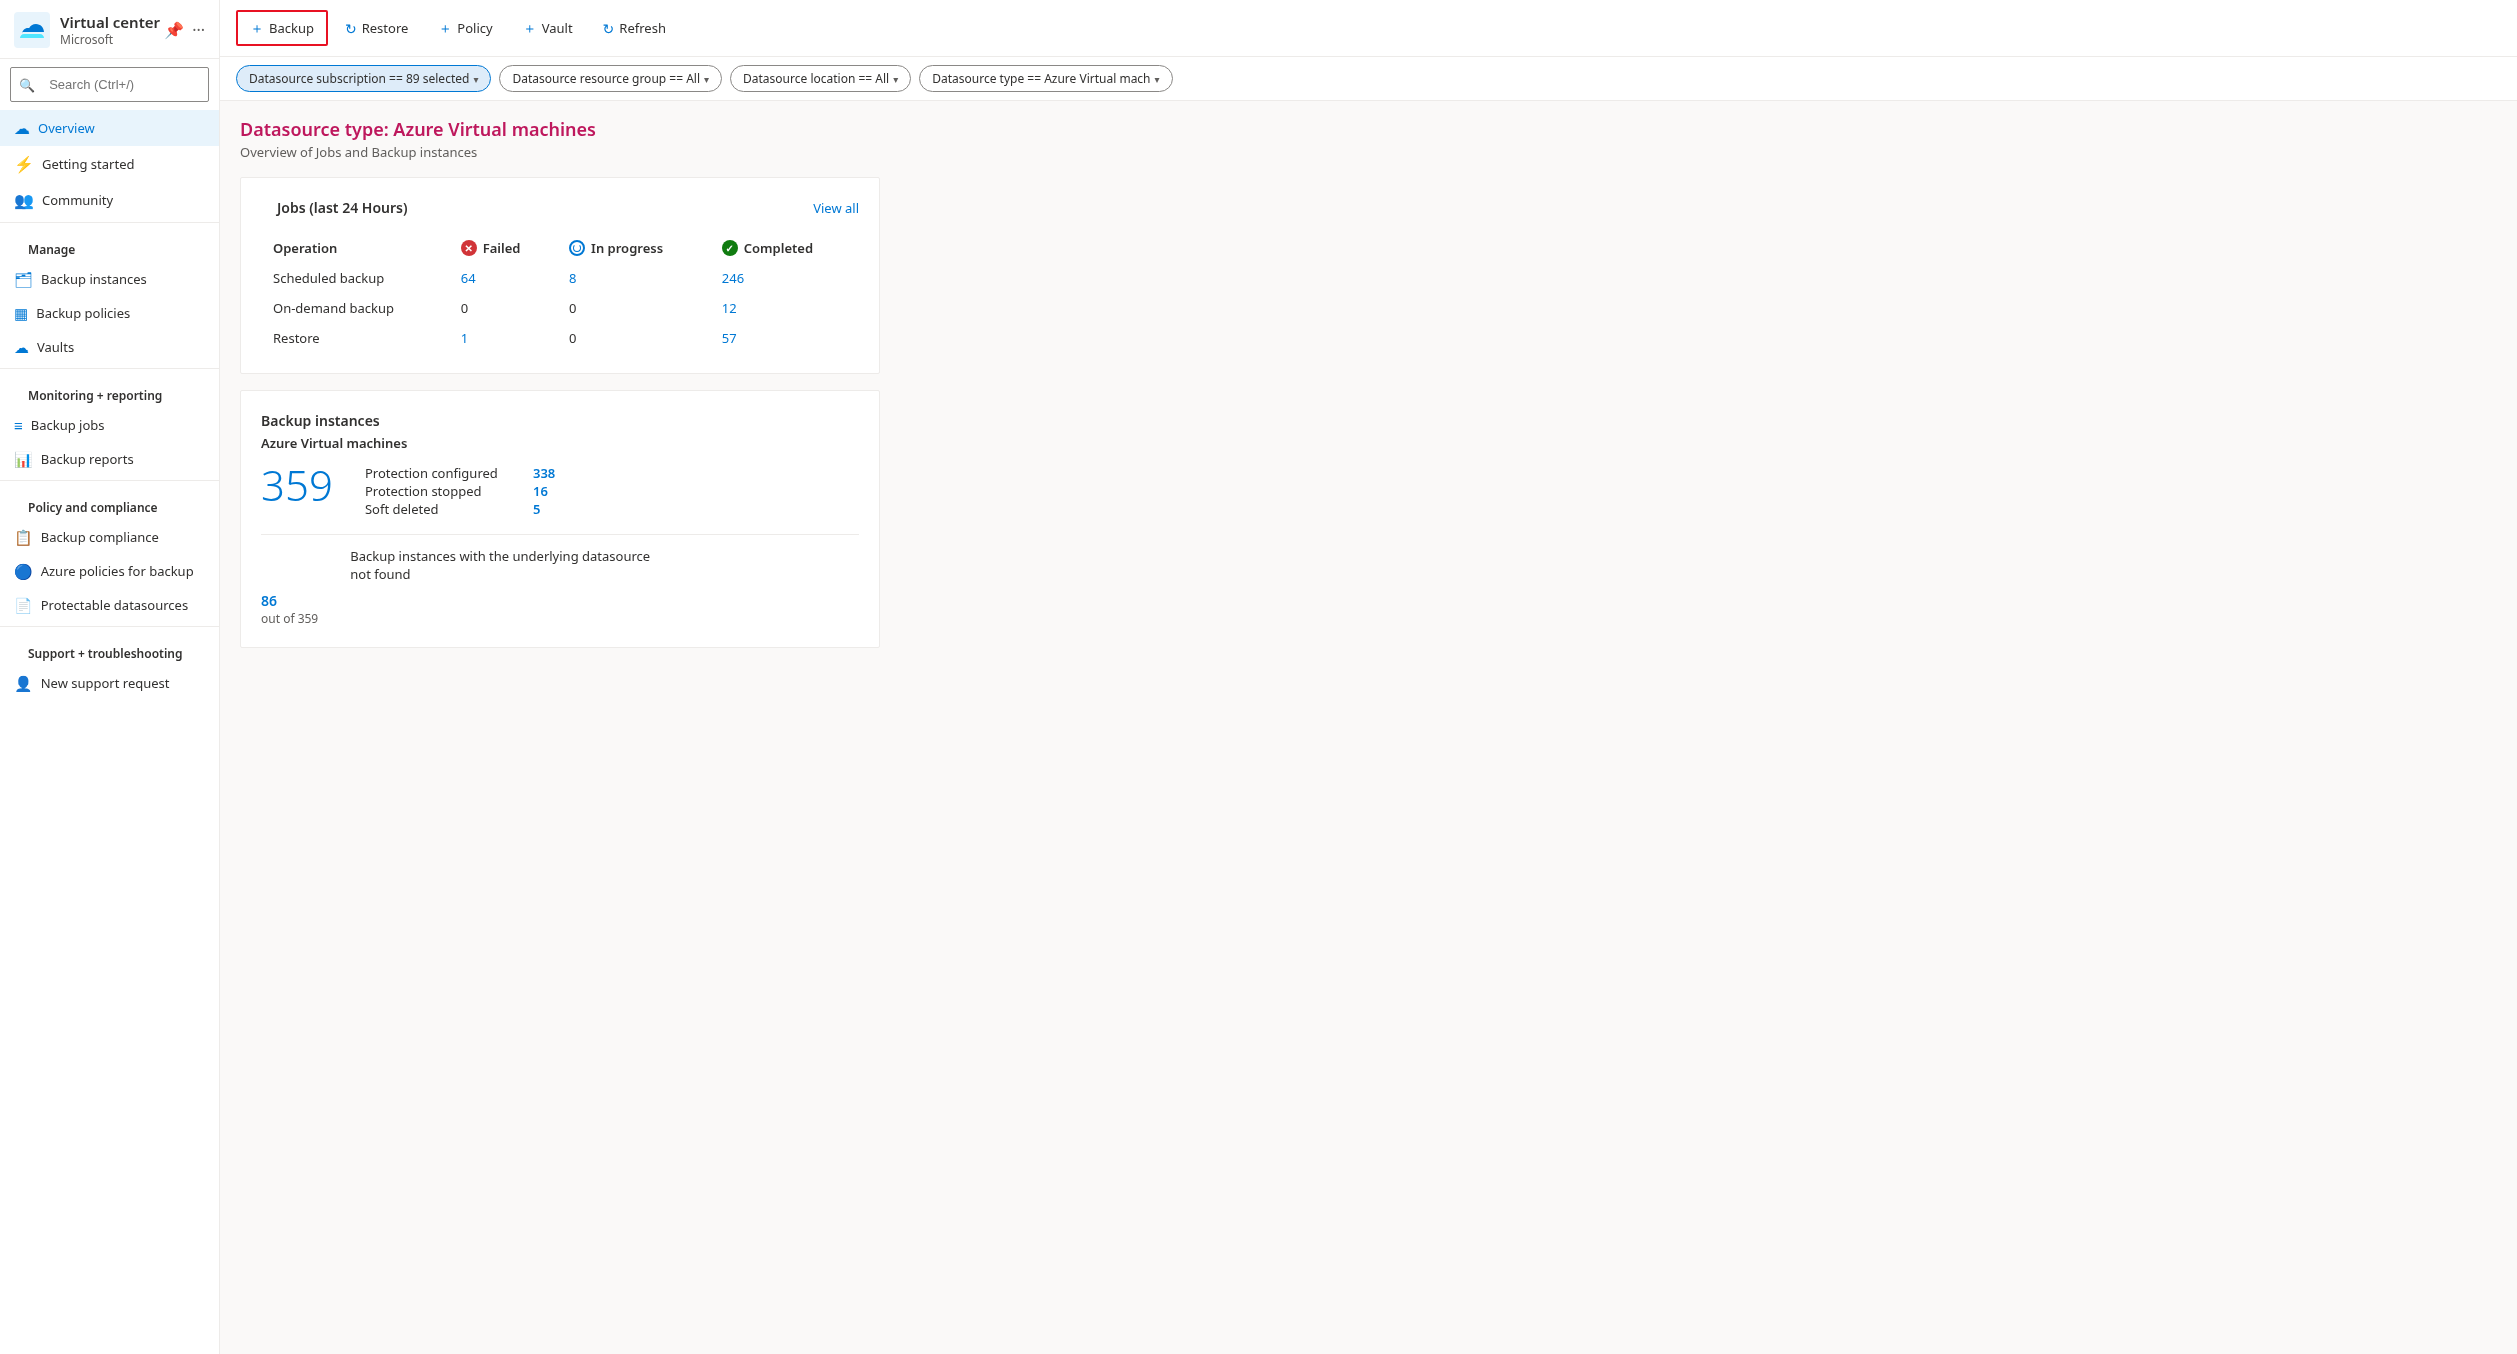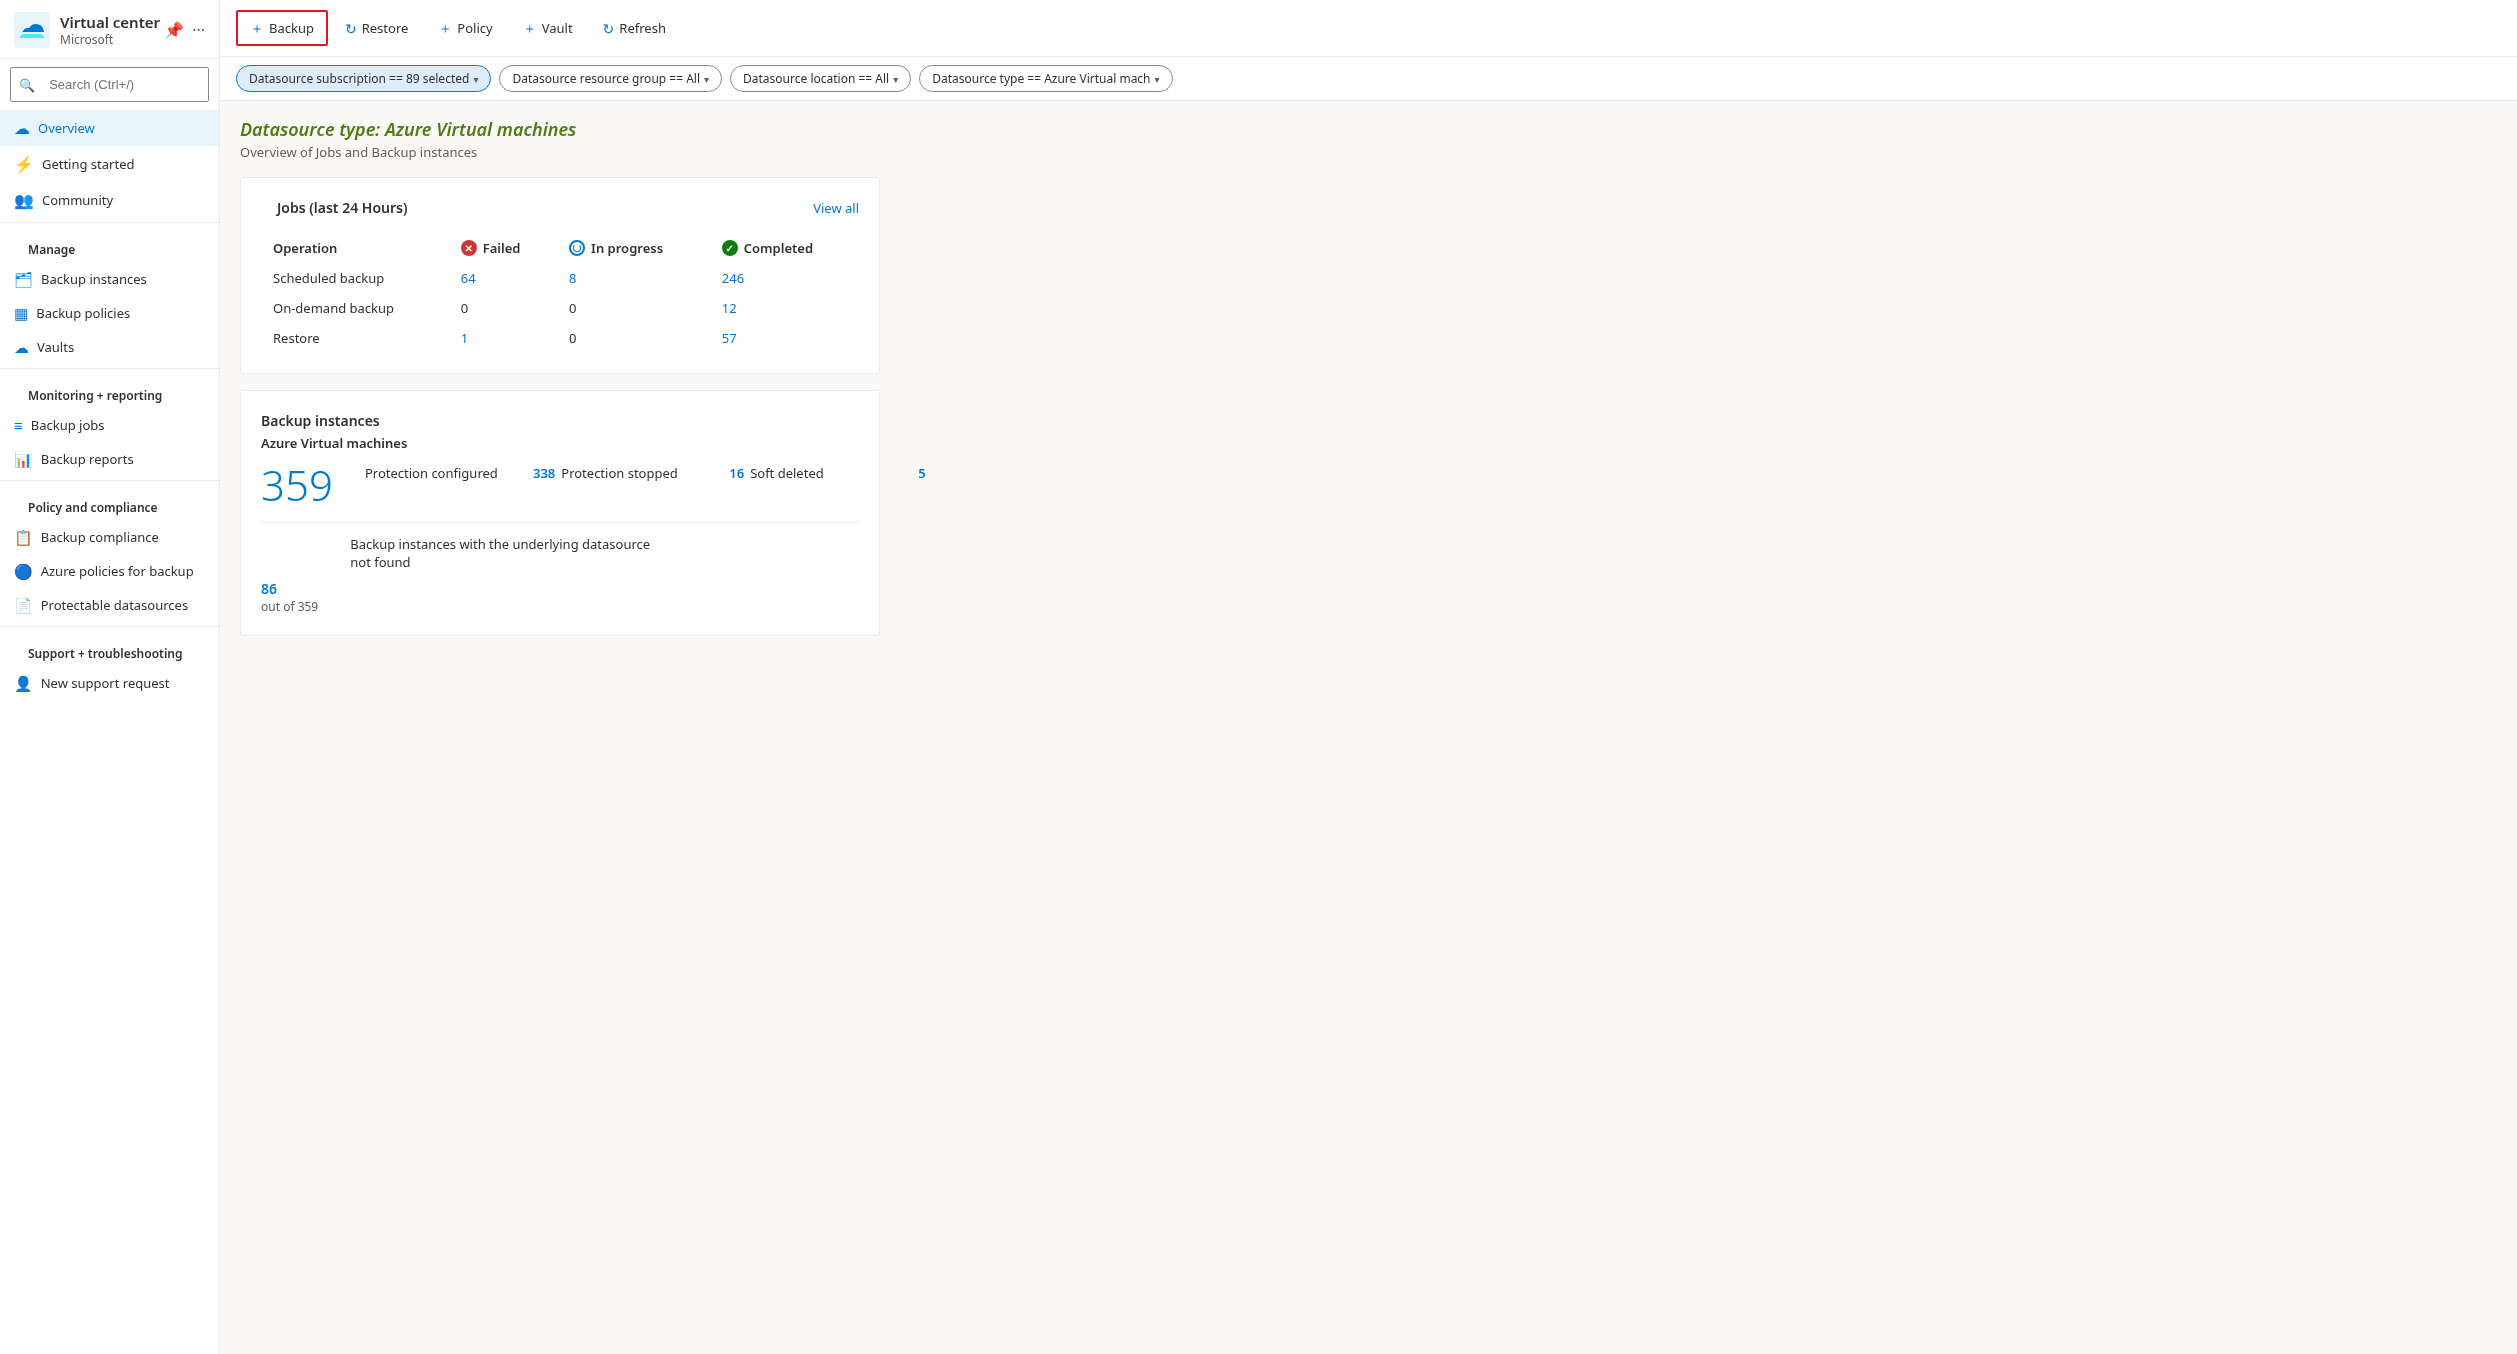--- a/index.html
+++ b/index.html
@@ -36,21 +36,21 @@
 
     
     .filter-bar { display: flex; align-items: center; padding: 8px 16px; gap: 8px; background: #fff; border-bottom: 1px solid #edebe9; flex-wrap: wrap; }
     .filter-pill { display: flex; align-items: center; padding: 4px 12px; border: 1px solid #8a8886; border-radius: 16px; background: #fff; font-size: 12px; cursor: pointer; gap: 4px; }
     .filter-pill.active { background: #deecf9; border-color: #0078d4; }
     .filter-pill .chevron { font-size: 10px; color: #605e5c; }
 
     
     .content { flex: 1; overflow-y: auto; padding: 16px 20px; background: #faf9f8; }
 
-    .page-title { font-size: 18px; font-weight: 600; color: #4d7c0f; margin-bottom: 2px; font-style: italic; }
+    .page-title { font-size: 18px; font-weight: 600; color: #be185d; margin-bottom: 2px; }
     .page-subtitle { font-size: 13px; color: #605e5c; margin-bottom: 16px; }
 
     
     .card { background: #fff; border: 1px solid #edebe9; border-radius: 2px; padding: 20px; margin-bottom: 16px; }
 
     .card-header { display: flex; align-items: center; justify-content: space-between; margin-bottom: 16px; margin-left: 16px; }
     .card-title { font-size: 14px; font-weight: 600; color: #323130; }
     .view-all-link { color: #0078d4; font-size: 13px; text-decoration: none; cursor: pointer; }
 
     
@@ -64,21 +64,21 @@
     .status-inprogress { background: #0078d4; }
     .status-completed { background: #107c10; }
     .num-link { color: #0078d4; cursor: pointer; text-decoration: none; }
     .num-plain { color: #323130; }
 
     
     .bi-title { font-size: 14px; font-weight: 600; margin-bottom: 4px; }
     .bi-subtitle { font-size: 13px; font-weight: 600; margin-bottom: 12px; }
     .bi-body { display: flex; gap: 32px; align-items: flex-start; }
     .bi-count { font-size: 42px; color: #0078d4; font-weight: 300; line-height: 1; }
-    .bi-stats { display: flex; flex-direction: row; gap: 6px; }
+    .bi-stats { display: flex; flex-direction: column; }
     .bi-stat-row { display: flex; align-items: center; gap: 8px; font-size: 13px; }
     .bi-stat-label { color: #323130; min-width: 160px; }
     .bi-stat-value { color: #0078d4; cursor: pointer; font-weight: 600; }
 
     .bi-bottom { display: flex; gap: 32px; align-items: flex-start; margin-top: 16px; padding-top: 12px; border-top: 1px solid #edebe9; }
     .bi-bottom-count { display: flex; flex-direction: column; margin-top: 44px; }
     .bi-bottom-num { color: #0078d4; font-size: 14px; font-weight: 600; cursor: pointer; }
     .bi-bottom-sub { font-size: 12px; color: #605e5c; }
     .bi-bottom-desc { font-size: 13px; color: #323130; max-width: 300px; }
   </style>

